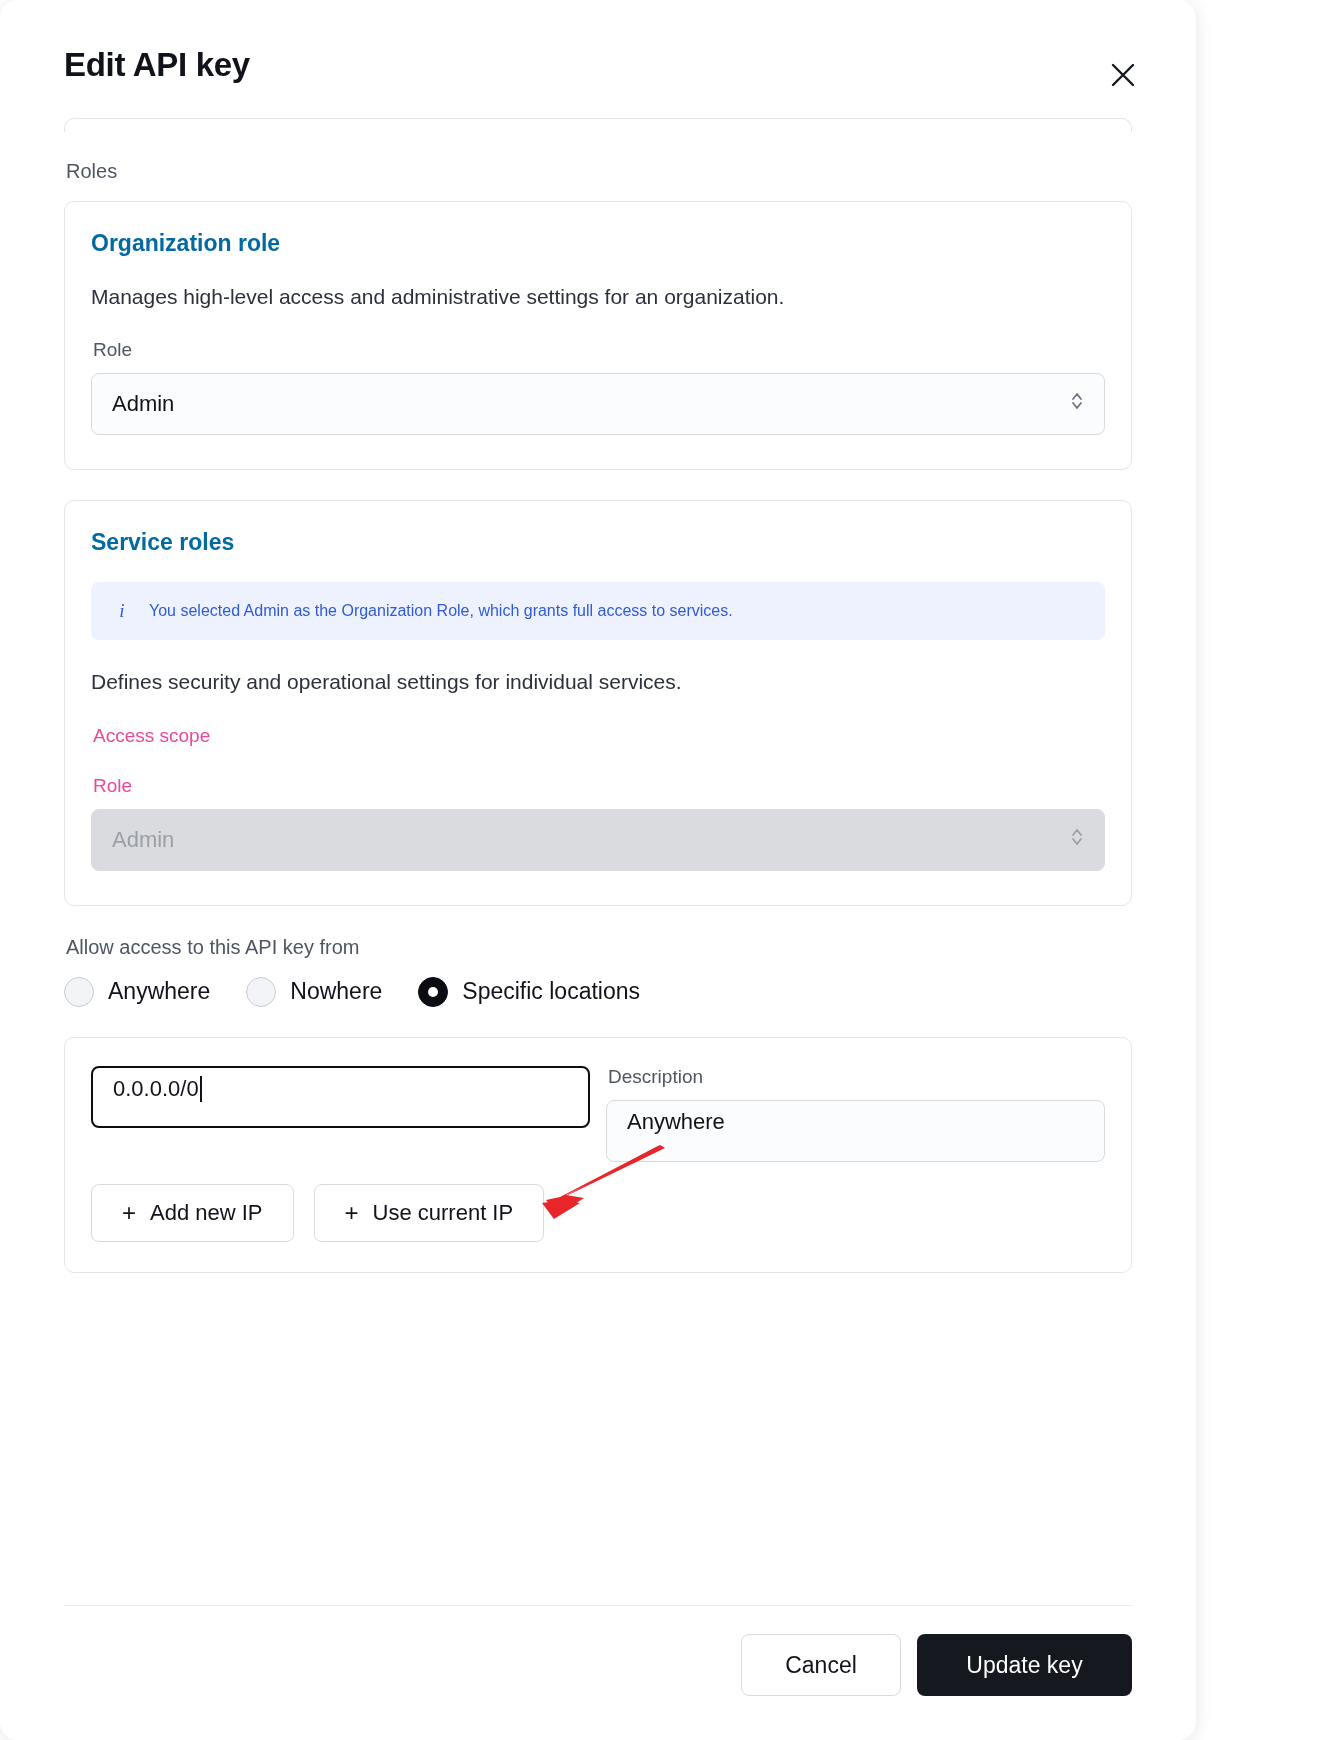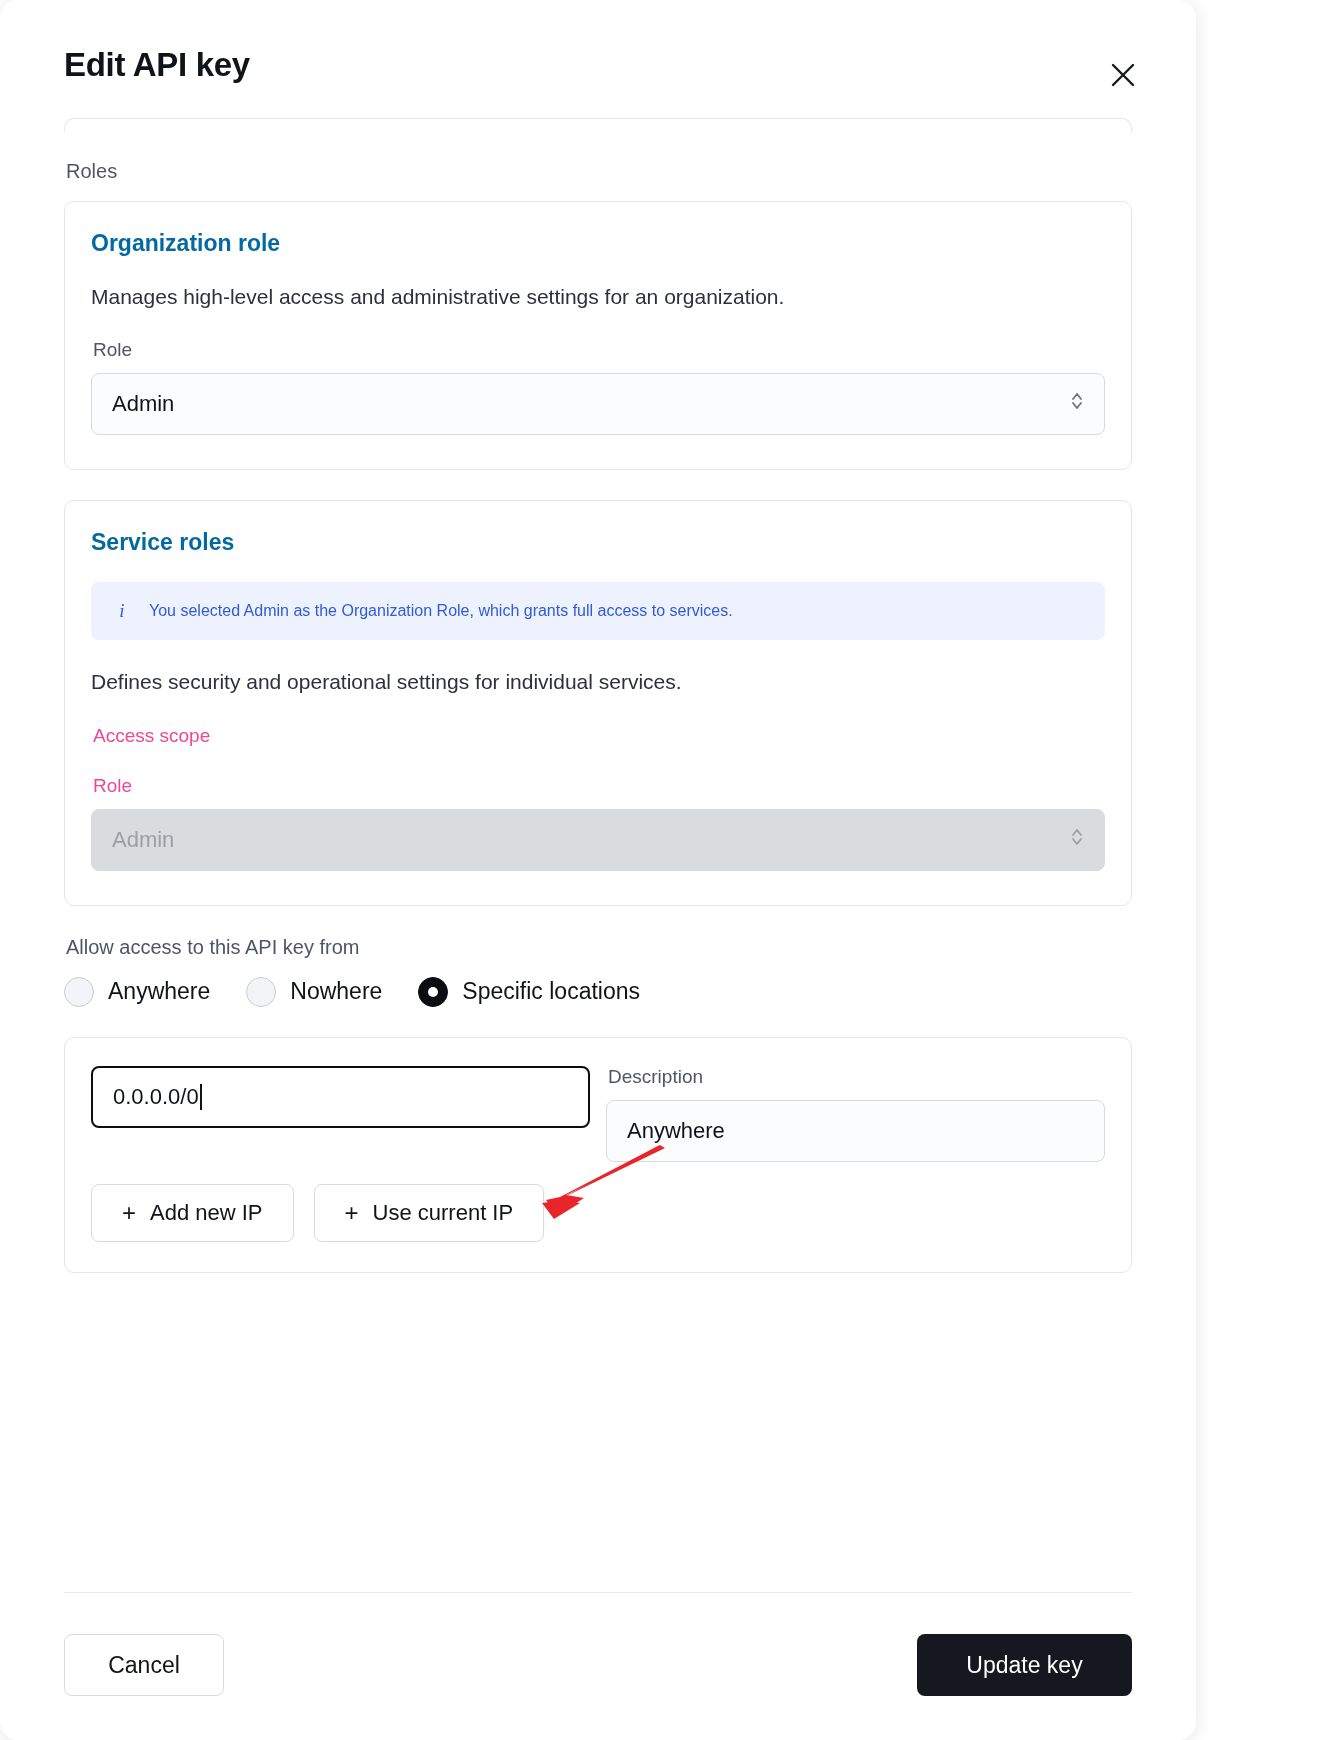--- a/index.html
+++ b/index.html
@@ -212,22 +212,22 @@
   .ip-grid {
     display: flex;
     gap: 16px;
   }
   .ip-col-left { width: 520px; }
   .ip-col-right { width: 520px; }
   .input {
     height: 62px;
     border-radius: 8px;
     display: flex;
-    align-items: center;
-    padding: 1px 20px;
+    align-items: flex-start;
+    padding: 8px 20px;
     font-size: 22px;
     color: #10131a;
     background: #fbfcfd;
     border: 1px solid #d7dbe0;
   }
   .input.focused {
     border: 2px solid #0b0d12;
     background: #ffffff;
   }
   .caret {
@@ -260,24 +260,24 @@
   }
   .btn-outline .plus { font-size: 24px; color: #10131a; }
 
   
   .footer {
     position: absolute;
     left: 64px;
     right: 64px;
     bottom: 44px;
     border-top: 1px solid #e8eaee;
-    padding-top: 41px;
-    display: flex;
-    justify-content: space-between;
-    gap: 22px;
+    padding-top: 28px;
+    display: flex;
+    justify-content: flex-end;
+    gap: 16px;
   }
   .btn-cancel {
     height: 62px;
     min-width: 160px;
     border: 1px solid #d7dbe0;
     border-radius: 8px;
     background: #fff;
     font-size: 23px;
     color: #10131a;
     cursor: pointer;

